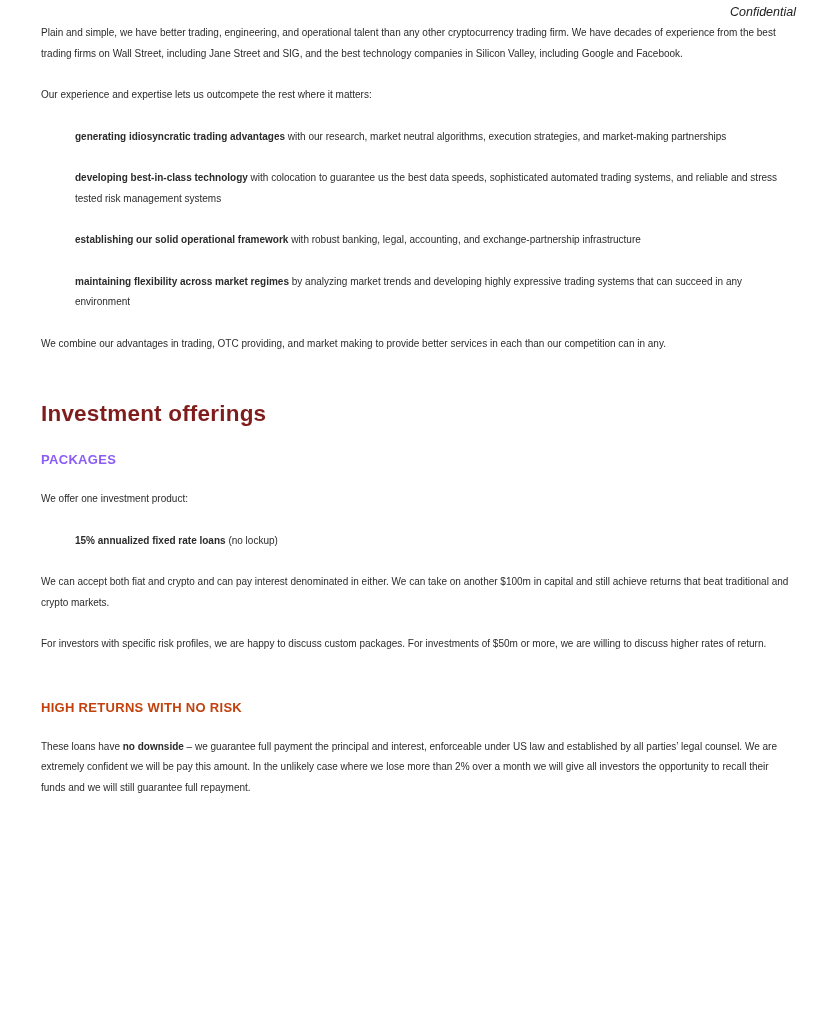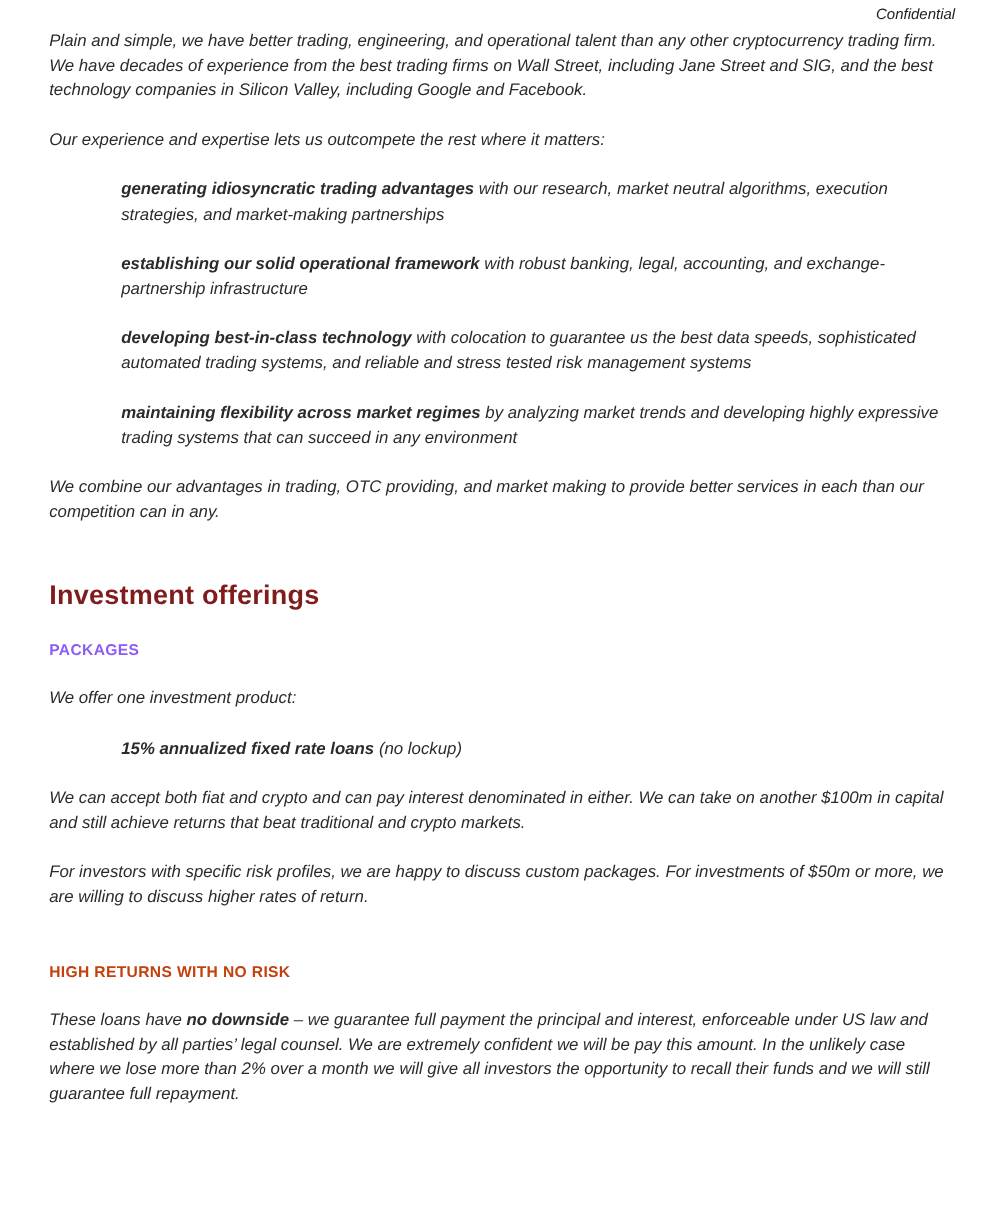--- a/index.html
+++ b/index.html
@@ -18,27 +18,26 @@
     top: 5px;
     right: 33px;
     font-style: italic;
     font-size: 12.5px;
     color: #222222;
   }
   .content {
     padding: 23px 34px 0 41px;
   }
   .body-text {
-    font-size: 14px;
+    font-size: 10px;
     line-height: 20.5px;
     margin-bottom: 21px;
-    font-style: italic;
   }
   .bullet {
-    margin-left: 60px;
+    margin-left: 34px;
     margin-right: 6px;
   }
   .b { font-weight: 700; }
   .section-title {
     font-size: 22.5px;
     font-weight: 700;
     color: #7f1d1d;
     letter-spacing: 0.2px;
     margin-top: 47px;
     margin-bottom: 25px;
@@ -61,23 +60,23 @@
   <div class="confidential">Confidential</div>
 
   <div class="content">
 
     <p class="body-text">Plain and simple, we have better trading, engineering, and operational talent than any other cryptocurrency trading firm. We have decades of experience from the best trading firms on Wall Street, including Jane Street and SIG, and the best technology companies in Silicon Valley, including Google and Facebook.</p>
 
     <p class="body-text">Our experience and expertise lets us outcompete the rest where it matters:</p>
 
     <p class="body-text bullet"><span class="b">generating idiosyncratic trading advantages</span><span> with our research, market neutral algorithms, execution strategies, and market-making partnerships</span></p>
 
+    <p class="body-text bullet"><span class="b">developing best-in-class technology</span><span> with colocation to guarantee us the best data speeds, sophisticated automated trading systems, and reliable and stress tested risk management systems</span></p>
+
     <p class="body-text bullet"><span class="b">establishing our solid operational framework</span><span> with robust banking, legal, accounting, and exchange-partnership infrastructure</span></p>
-
-    <p class="body-text bullet"><span class="b">developing best-in-class technology</span><span> with colocation to guarantee us the best data speeds, sophisticated automated trading systems, and reliable and stress tested risk management systems</span></p>
 
     <p class="body-text bullet"><span class="b">maintaining flexibility across market regimes</span><span> by analyzing market trends and developing highly expressive trading systems that can succeed in any environment</span></p>
 
     <p class="body-text">We combine our advantages in trading, OTC providing, and market making to provide better services in each than our competition can in any.</p>
 
     <h1 class="section-title">Investment offerings</h1>
 
     <h2 class="sub-heading heading-blue" style="color: #8b5cf6;">PACKAGES</h2>
 
     <p class="body-text">We offer one investment product:</p>

